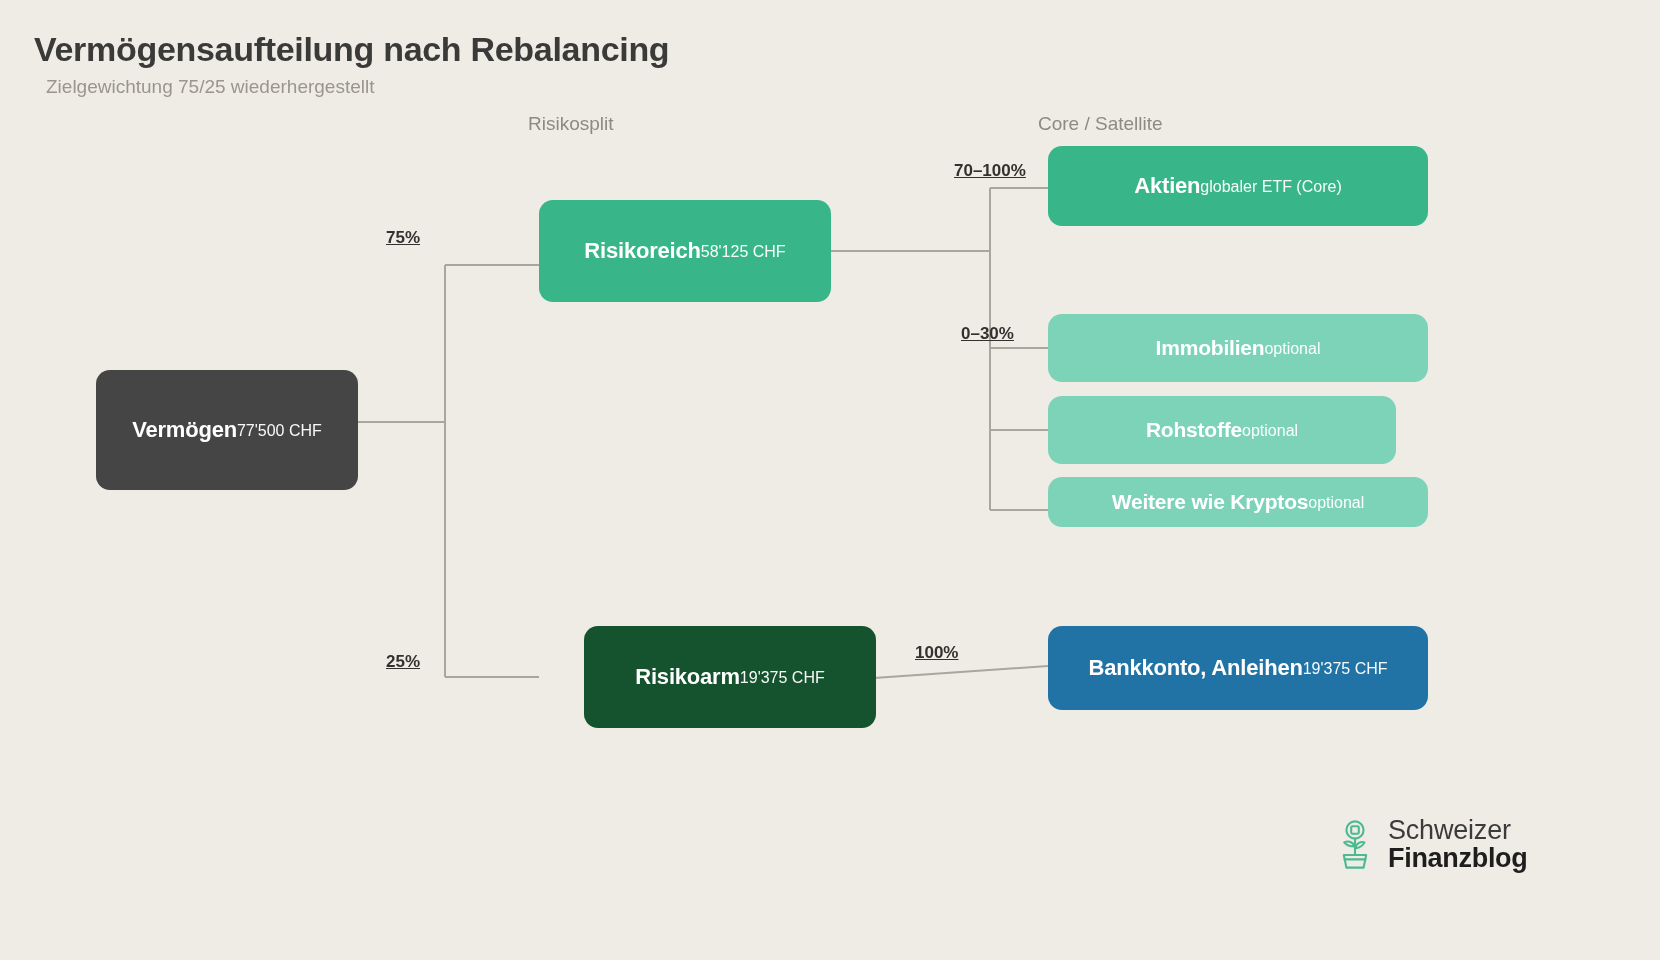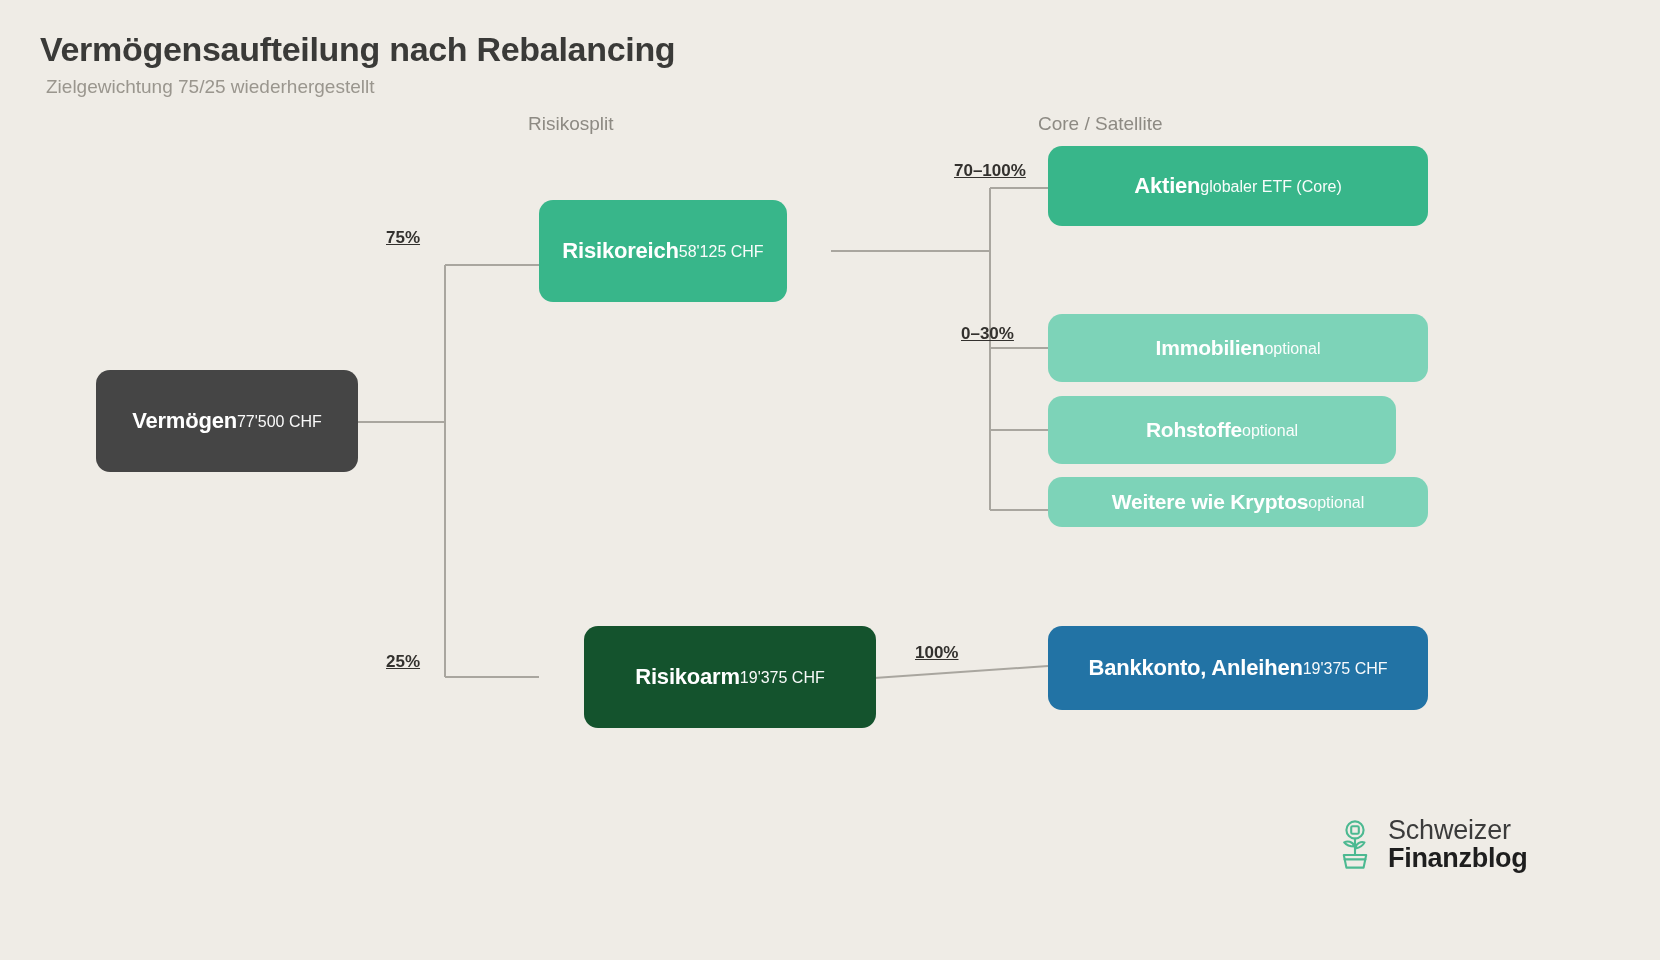--- a/index.html
+++ b/index.html
@@ -6,21 +6,21 @@
   html, body {
     width:1660px; height:960px;
     background:#efece6;
     font-family:"Liberation Sans", sans-serif;
     overflow:hidden;
   }
   #stage { position:relative; width:1660px; height:960px; }
 
   
   #title {
-    position:absolute; left:40px; top:30px;
+    position:absolute; left:34px; top:30px;
     font-size:34px; font-weight:bold; color:#3a3a38;
     letter-spacing:-0.3px;
   }
   #subtitle {
     position:absolute; left:46px; top:76px;
     font-size:19px; color:#9a968e; font-weight:normal;
   }
 
   
   .colhead {
@@ -38,22 +38,22 @@
     border-radius:14px;
     display:flex; flex-direction:row;
     align-items:center; justify-content:center;
     color:#ffffff; text-align:center;
     padding:0 14px;
   }
   .node .t1 { font-size:22px; font-weight:bold; line-height:1.15; letter-spacing:-0.2px; }
   .node .t2 { font-size:16px; font-weight:normal; line-height:1.3; margin-top:3px; opacity:.97; }
   .node.small .t1 { font-size:21px; }
 
-  #node-root      { left:96px;  top:370px; width:262px; height:102px; background:#454545; }
-  #node-risky     { left:539px; top:200px; width:248px; height:102px; background:#38b68a; }
+  #node-root      { left:96px;  top:370px; width:262px; height:120px; background:#454545; }
+  #node-risky     { left:539px; top:200px; width:292px; height:102px; background:#38b68a; }
   #node-safe      { left:539px; top:626px; width:292px; height:102px; background:#14532d;margin-left:45px; }
   #node-aktien    { left:1048px; top:146px; width:380px; height:80px; background:#38b68a; }
   #node-immo      { left:1048px; top:314px; width:380px; height:68px; background:#7dd3b8; }
   #node-rohstoffe { left:1048px; top:396px; width:348px; height:68px; background:#7dd3b8; }
   #node-kryptos   { left:1048px; top:477px; width:380px; height:50px; background:#7dd3b8; }
   #node-bank      { left:1048px; top:626px; width:380px; height:84px; background:#2273a5; }
 
   
   .elabel {
     position:absolute; font-size:17px; font-weight:bold; color:#33312e;

